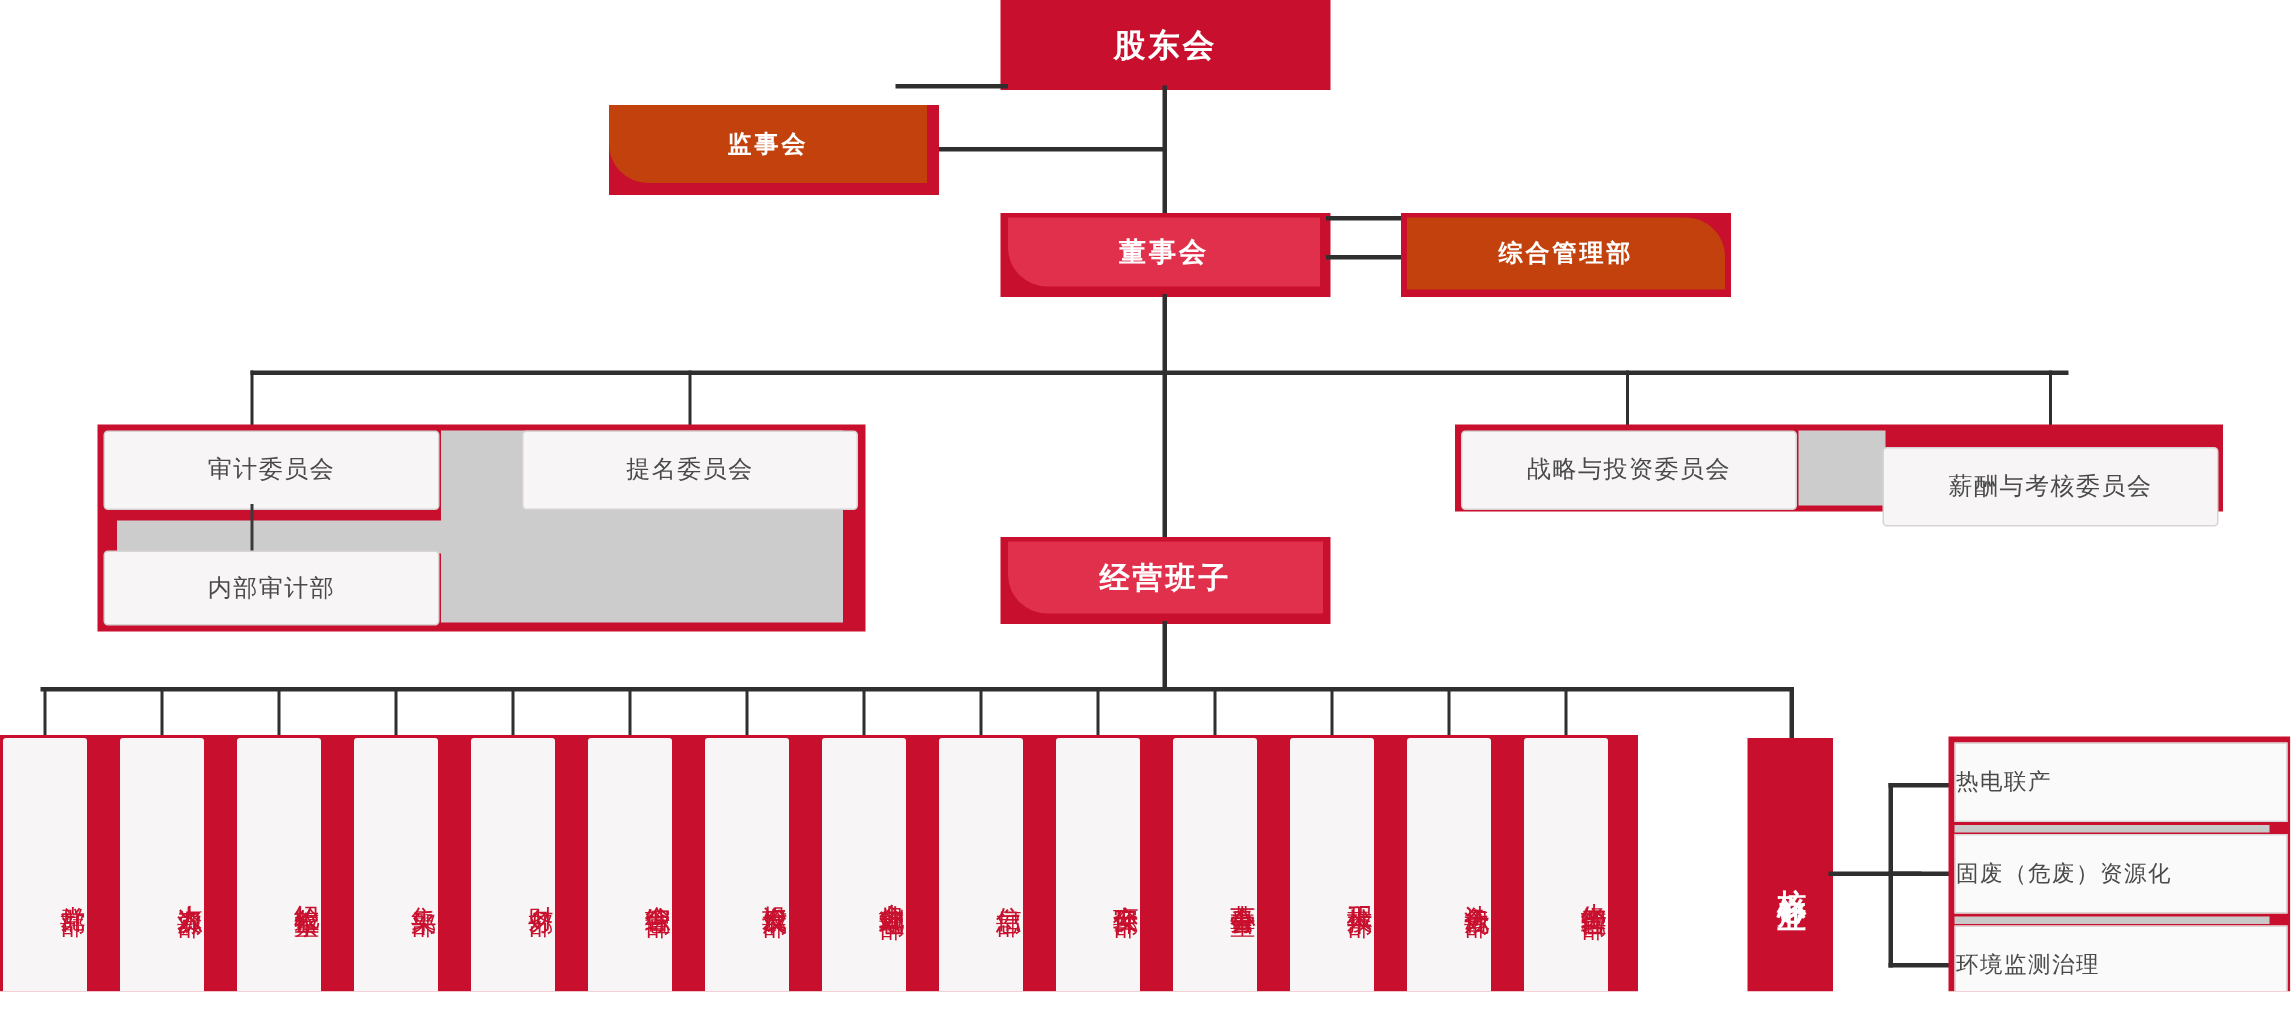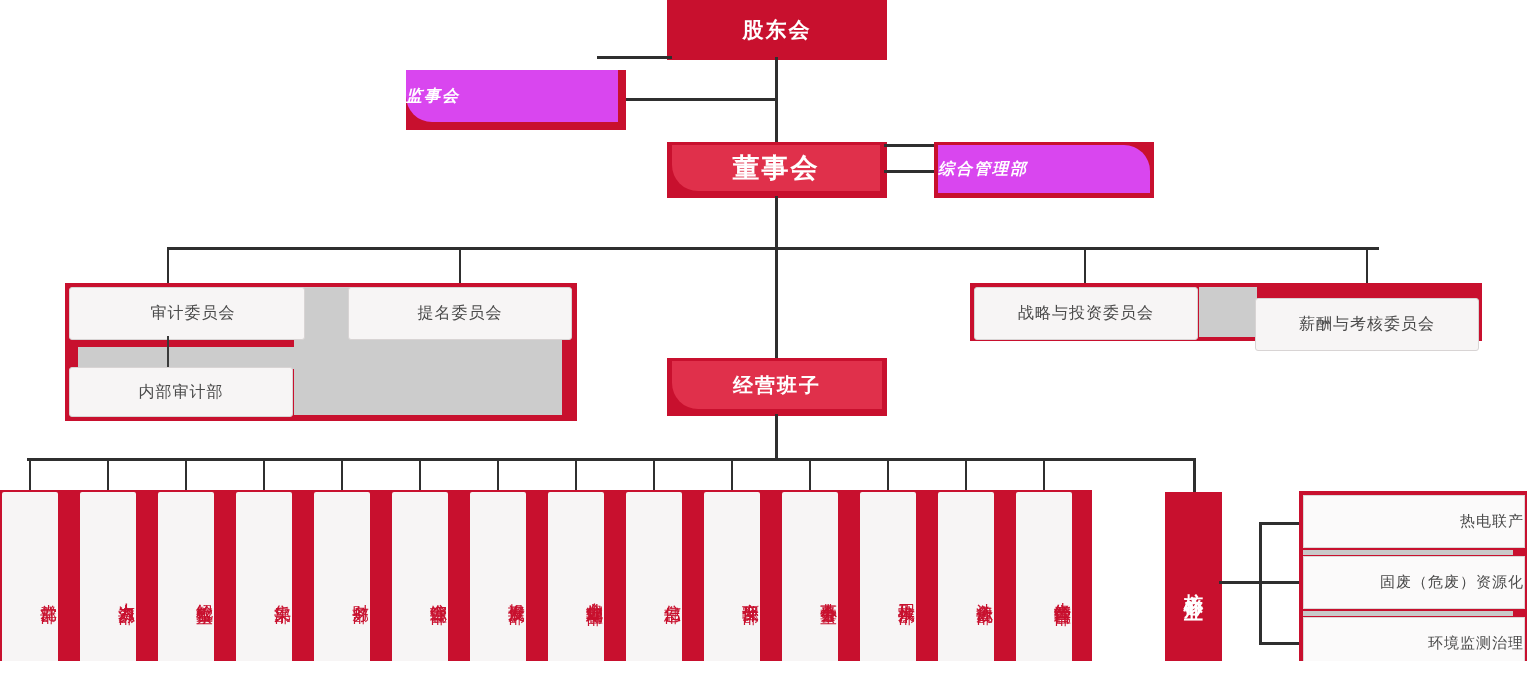--- a/index.html
+++ b/index.html
@@ -30,24 +30,24 @@
   }
 
   
   .plate{
     position:absolute;
     background:#C8102E;
     box-sizing:border-box;
   }
   .inner-grey{
     position:absolute;
-    background:#d946ef;
+    background:#c2410c;
     border-radius:0 0 0 26px;
-    display:flex;align-items:center;justify-content:flex-start;
-    color:#ffffff;font-weight:bold;letter-spacing:2px;font-style:italic;
+    display:flex;align-items:center;justify-content:center;
+    color:#ffffff;font-weight:bold;letter-spacing:2px;
   }
   .inner-grey.tr{
     border-radius:0 26px 0 0;
   }
   .inner-pinkred{
     position:absolute;
     background:#E0304B;
     border-radius:0 0 0 26px;
     display:flex;align-items:center;justify-content:center;
     color:#ffffff;font-weight:bold;letter-spacing:2px;
@@ -96,21 +96,21 @@
     letter-spacing:3px;
     writing-mode:vertical-rl;
     text-orientation:upright;
     display:flex;align-items:center;justify-content:center;
   }
   .core-plate{position:absolute;background:#C8102E;}
   .core-box{
     position:absolute;
     background:#FBFAFA;
     border:1px solid #dcd8d8;
-    display:flex;align-items:center;justify-content:flex-end;
+    display:flex;align-items:center;justify-content:flex-start;
     color:#4a4a4a;font-size:15px;letter-spacing:1px;
   }
   .core-sliver{position:absolute;background:#C9C9C9;}
 </style>
 </head>
 <body>
 
 <div id="stage">
 
   <div class="node-solid" style="left:667px;top:0px;width:220px;height:60px;font-size:21px;">
@@ -122,21 +122,21 @@
   <div class="ln lnh" style="left:597px;top:56px;width:75px;height:3px;"></div>
 
   <div class="ln lnh" style="left:620px;top:98px;width:158px;height:3px;"></div>
 
   <div class="plate" style="left:406px;top:70px;width:220px;height:60px;"></div>
   <div class="inner-grey" style="left:406px;top:70px;width:212px;height:52px;font-size:16px;">
     <span>监事会</span>
   </div>
 
   <div class="plate" style="left:667px;top:142px;width:220px;height:56px;"></div>
-  <div class="inner-pinkred" style="left:672px;top:145px;width:208px;height:46px;font-size:27px;">
+  <div class="inner-pinkred" style="left:672px;top:145px;width:208px;height:46px;font-size:18px;">
     <span>董事会</span>
   </div>
 
   <div class="ln lnh" style="left:884px;top:144px;width:54px;height:3px;"></div>
   <div class="ln lnh" style="left:884px;top:170px;width:54px;height:3px;"></div>
 
   <div class="plate" style="left:934px;top:142px;width:220px;height:56px;"></div>
   <div class="inner-grey tr" style="left:938px;top:145px;width:212px;height:48px;font-size:16px;">
     <span>综合管理部</span>
   </div>
@@ -148,21 +148,21 @@
   <div class="ln lnv" style="left:167px;top:247px;width:2px;height:40px;"></div>
   <div class="ln lnv" style="left:459px;top:247px;width:2px;height:40px;"></div>
   <div class="ln lnv" style="left:1084px;top:247px;width:2px;height:40px;"></div>
   <div class="ln lnv" style="left:1366px;top:247px;width:2px;height:40px;"></div>
 
   <div class="plate" style="left:65px;top:283px;width:512px;height:138px;"></div>
 
   <div class="greyfill" style="left:294px;top:287px;width:268px;height:128px;"></div>
   <div class="greyfill" style="left:78px;top:347px;width:230px;height:22px;"></div>
 
-  <div class="wbox" style="left:69px;top:287px;width:222px;height:51px;padding-left:12px;">
+  <div class="wbox" style="left:69px;top:287px;width:222px;height:51px;">
     <span>审计委员会</span>
   </div>
   <div class="wbox" style="left:348px;top:287px;width:222px;height:51px;">
     <span>提名委员会</span>
   </div>
 
   <div class="ln lnv ln-thin" style="left:167px;top:336px;width:2px;height:34px;"></div>
   <div class="wbox" style="left:69px;top:367px;width:222px;height:48px;">
     <span>内部审计部</span>
   </div>

